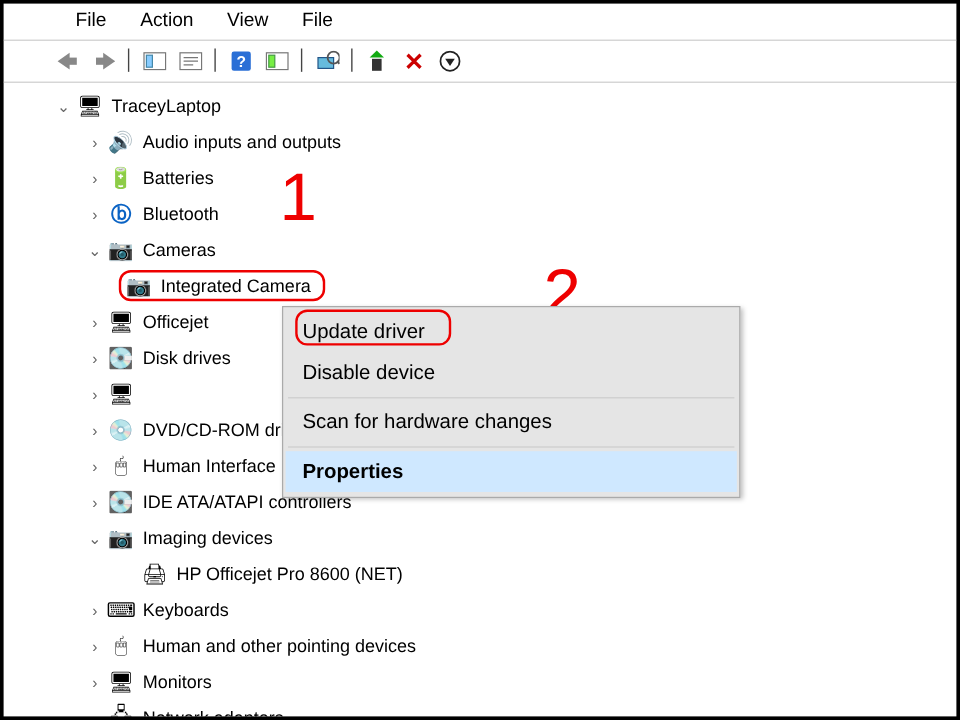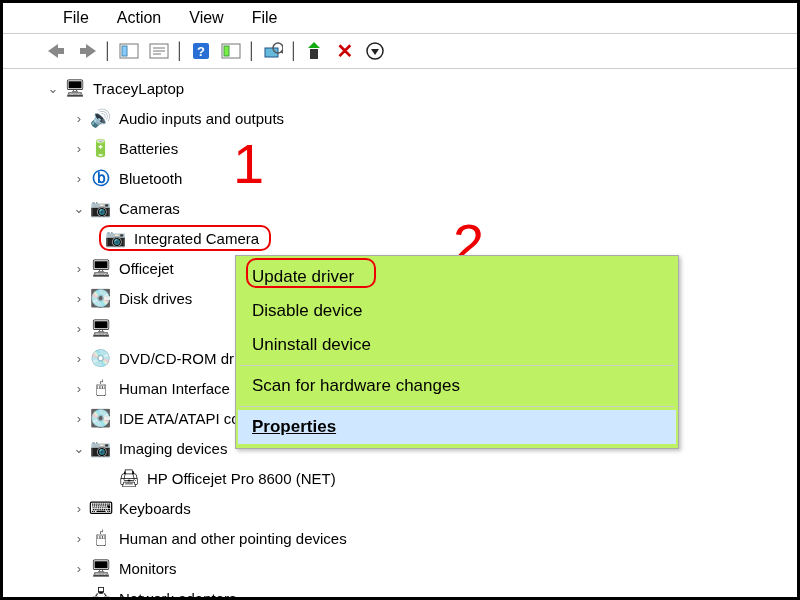--- a/index.html
+++ b/index.html
@@ -102,34 +102,33 @@
     position: absolute;
     color: #e00;
     font-size: 56px;
     font-weight: 400;
     font-family: "Segoe UI", sans-serif;
   }
   .ctxmenu {
     position: absolute;
     left: 232px;
     top: 252px;
-    width: 444px;
-    background: #bef264;
+    width: 382px;
+    background: #e5e5e5;
     border: 1px solid #aaa;
     box-shadow: 2px 2px 4px rgba(0,0,0,0.25);
     padding: 4px 2px;
     font-size: 17px;
   }
   .ctxitem {
     padding: 7px 14px;
   }
   .ctxitem.hl {
     background: #cfe8ff;
     font-weight: 600;
-    text-decoration: underline;
   }
   .ctxsep {
     border-top: 1px solid #ccc;
     margin: 3px 2px;
   }
   .ctx-outline {
     position: absolute;
     border: 2px solid #e00;
     border-radius: 10px;
     pointer-events: none;
@@ -301,19 +300,18 @@
     <span class="label">Network adapters</span>
   </div>
 </div>
 
 <div class="annot" style="left:230px; top:128px;">1</div>
 <div class="annot" style="left:450px; top:208px;">2</div>
 
 <div class="ctxmenu">
   <div class="ctxitem">Update driver</div>
   <div class="ctxitem">Disable device</div>
-  <div class="ctxitem">Uninstall device</div>
   <div class="ctxsep"></div>
   <div class="ctxitem">Scan for hardware changes</div>
   <div class="ctxsep"></div>
   <div class="ctxitem hl">Properties</div>
   <div class="ctx-outline" style="left:10px; top:2px; width:130px; height:30px;"></div>
 </div>
 
 </body></html>

